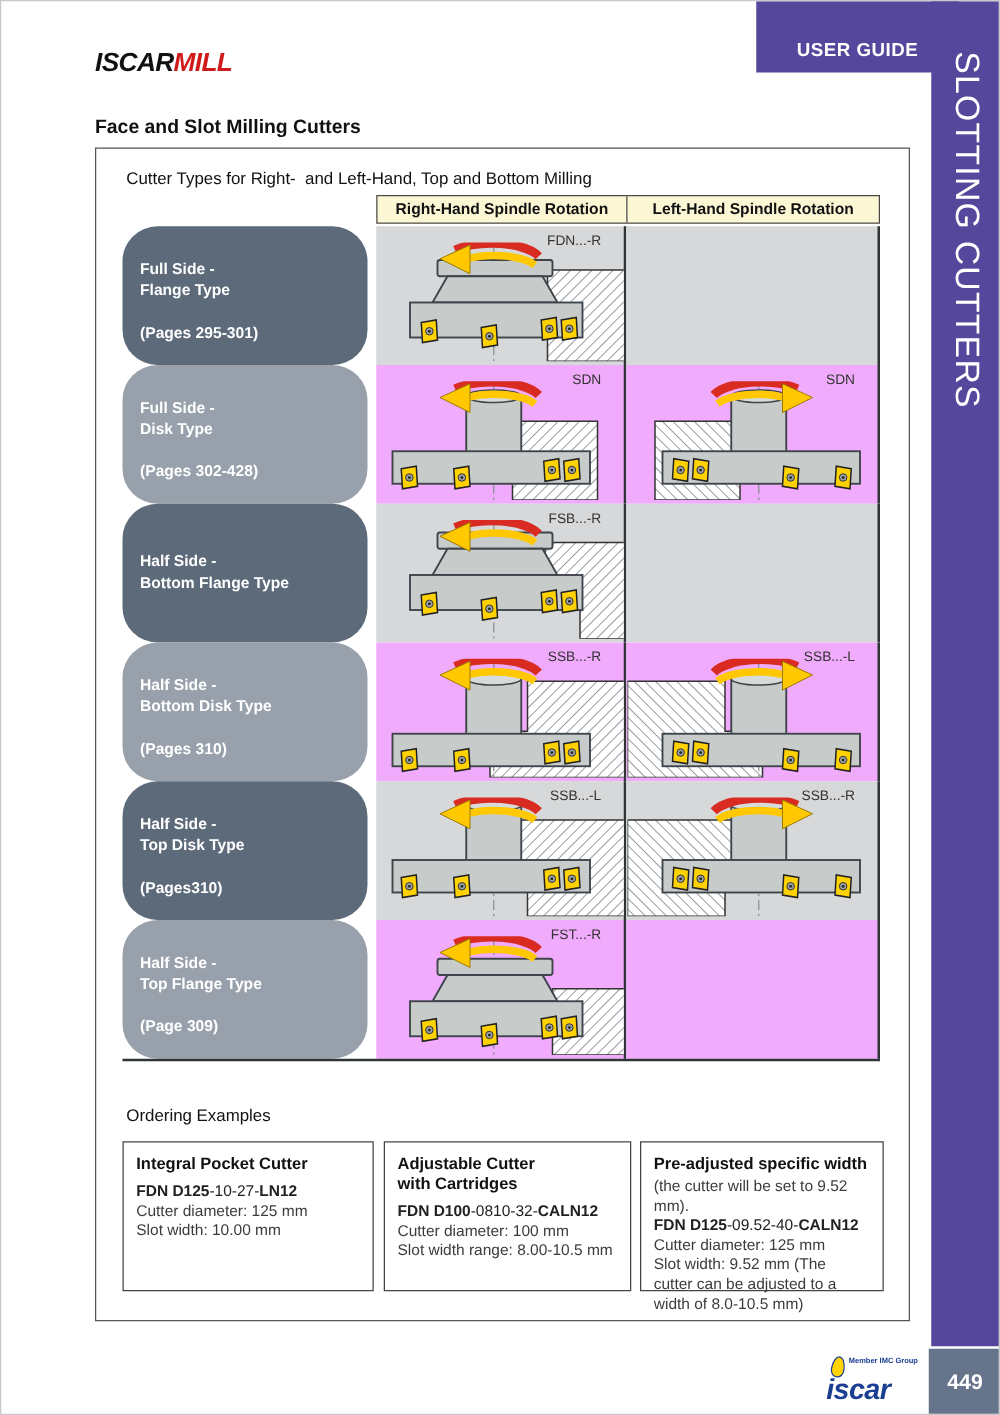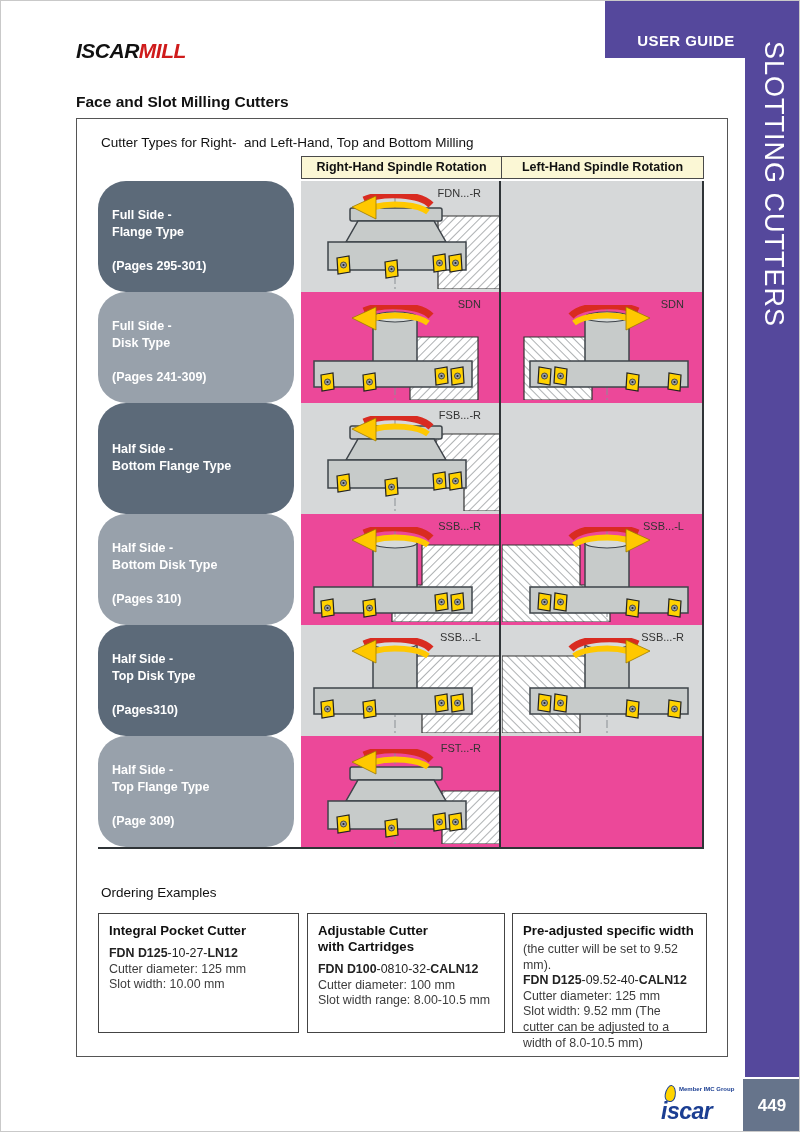--- a/index.html
+++ b/index.html
@@ -39,21 +39,21 @@
 
   .row-label{position:absolute;left:97px;width:196px;height:111px;box-sizing:border-box;
              padding:26px 4px 0 14px;color:#fff;font-weight:bold;font-size:12.5px;line-height:17px;border-radius:28px;}
   .row-label.nopages{padding-top:38px;}
   .rl-pages{margin-top:17px;}
   .tone-dark{background:#5c6a79;}
   .tone-light{background:#98a1ab;}
 
   .img-cell{position:absolute;height:111px;box-sizing:border-box;border-right:2px solid #2f3437;overflow:hidden;}
   .cell-dark{background:#d6d8d9;}
-  .cell-light{background:#ec4899;padding-left:20px;}
+  .cell-light{background:#f0abfc;padding-left:20px;}
   .cell-label{position:absolute;top:6px;right:18px;font-size:11px;color:#333;}
   svg.cutter{position:absolute;bottom:3px;left:50%;transform:translateX(-50%);}
 
   .tbl-bottom{position:absolute;left:97px;top:846px;width:606px;height:2px;background:#2f3437;}
 
   .ord-title{position:absolute;left:100px;top:884px;font-size:13.5px;color:#111;}
   .ord-box{position:absolute;top:912px;height:120px;border:1.5px solid #444;
            box-sizing:border-box;padding:9px 10px;font-size:12.4px;color:#3c3c3c;line-height:15.6px;}
   .ord-box .oh{font-weight:bold;font-size:13.2px;color:#111;line-height:16px;}
   .ord-box .gap{height:7px;}
@@ -143,21 +143,21 @@
           </g>
           <path d="M131,11 A40,16 0 0 0 64,6" fill="none" stroke="#d92b21" stroke-width="7"></path>
           <path d="M128,18 A36,13 0 0 0 74,13" fill="none" stroke="#ffc800" stroke-width="6"></path>
           <polygon points="52,13 76,2 76,25" fill="#ffc800" stroke="#9c7a00" stroke-width="0.8"></polygon>
         </svg>
       </div>
       <div class="img-cell cell-dark" style="top: 180px; left: 500px; width: 203px;"></div>
       <div class="row-label tone-light" style="top: 291px;">
         <div>Full Side -</div>
         <div>Disk Type</div>
-        <div class="rl-pages">(Pages 241-309)</div>
+        <div class="rl-pages">(Pages 302-428)</div>
       </div>
       <div class="img-cell cell-light" style="top: 291px; left: 300px; width: 200px;">
         <div class="cell-label">SDN</div>
         <svg class="cutter" width="200" height="95" viewBox="0 0 200 95">
           <path d="M110,32 H178 V95 H110 Z" fill="#fff"></path>
           <path d="M110,32 H178 V95 H110 Z" fill="url(#hatchpat)" stroke="#333" stroke-width="1.2"></path>
           <line x1="95" y1="2" x2="95" y2="95" stroke="#8a8f94" stroke-width="1" stroke-dasharray="8 3 2 3"></line>
           <rect x="73" y="12" width="44" height="50" fill="#c7cbca" stroke="#3e444a" stroke-width="1.5"></rect>
           <ellipse cx="95" cy="12" rx="22" ry="5" fill="#d7dbda" stroke="#3e444a" stroke-width="1.2"></ellipse>
           <rect x="14" y="56" width="158" height="26" fill="#c7cbca" stroke="#3e444a" stroke-width="1.5"></rect>

